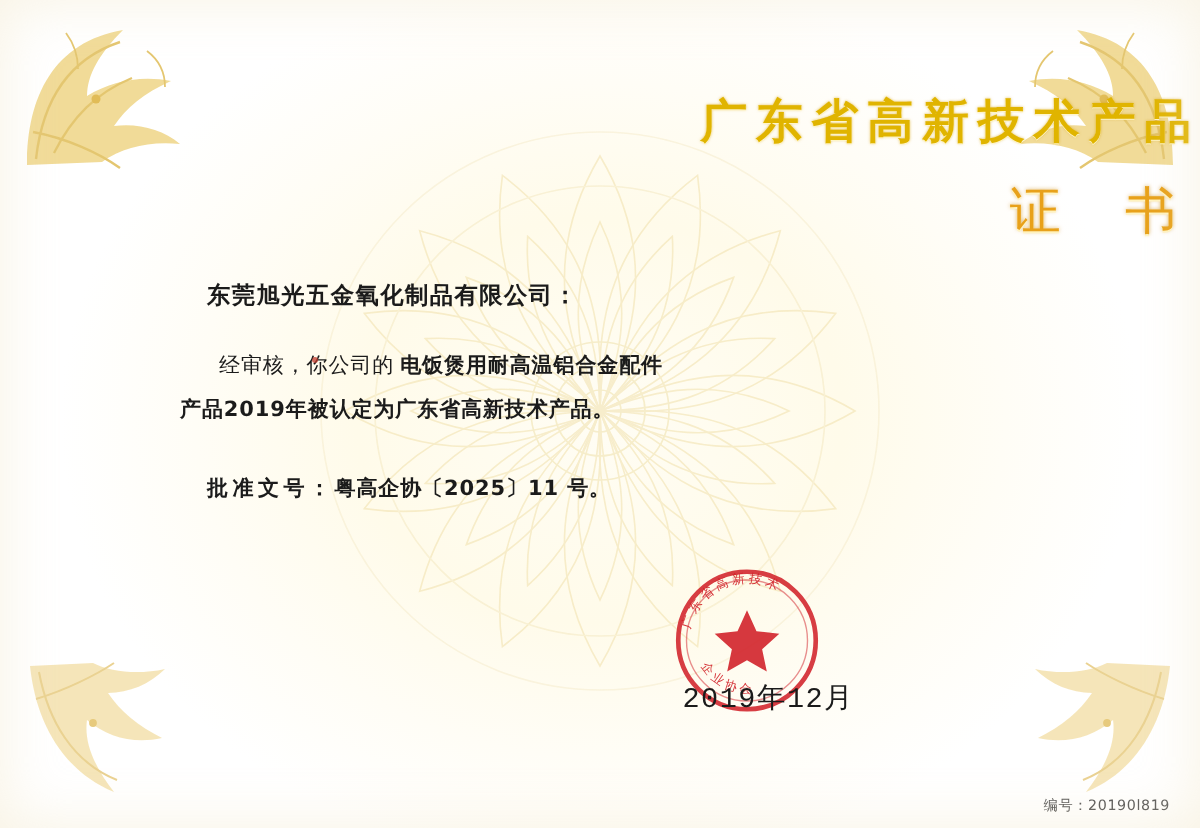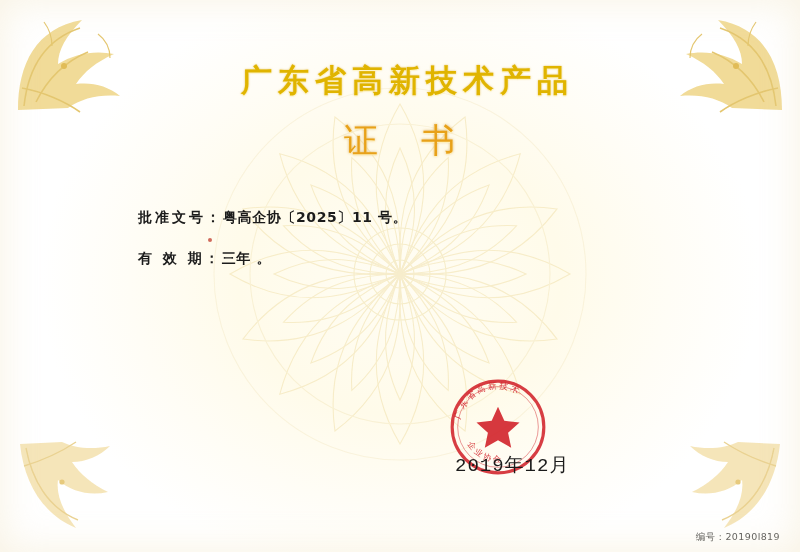--- a/index.html
+++ b/index.html
@@ -58,21 +58,21 @@
   .corner.tr { right: 14px; top: 14px;  transform: scaleX(-1); }
   .corner.bl { left: 14px;  bottom: 14px; transform: scaleY(-1); }
   .corner.br { right: 14px; bottom: 14px; transform: scale(-1, -1); }
 
   
   .title-wrap {
     position: absolute;
     left: 15px;
     right: 0;
     top: 60px;
-    text-align: center;
+    text-align: right;
   }
   .main-title {
     font-family: "DejaVu Serif", "Liberation Serif", serif;
     font-size: 31px;
     letter-spacing: 6px;
     font-weight: bold;
     color: #e0b400;
     text-shadow:
       0 1px 0 #fff6c9,
       0 0 2px rgba(214, 160, 0, 0.7);
@@ -253,28 +253,30 @@
       <circle cx="48" cy="56" r="2.6" fill="#e6c877" stroke="none"></circle>
     </g>
   </svg>
 
   <div class="title-wrap">
     <div class="main-title">广东省高新技术产品</div>
     <div class="sub-title">证 书</div>
   </div>
 
   <div class="body-text">
-
+    <div class="recipient">东莞旭光五金氧化制品有限公司：</div>
+
+    <div class="para">
+      <span class="indent"></span><span>经审核，你公司的</span><span class="product">电饭煲用耐高温铝合金配件</span><br>
+      <span class="strongline">产品2019年被认定为广东省高新技术产品。</span>
+    </div>
 
     <div class="fields">
       <div class="field-row">
         <span class="label">批准文号：</span><span>粤高企协〔2025〕11 号。</span>
-      </div>
-      <div class="field-row">
-        <span class="label">有 效 期：</span><span>三年 。</span>
       </div>
     </div>
   </div>
 
   <div class="fleck"></div>
 
   <svg class="seal" viewBox="0 0 120 120">
     <defs>
       <path id="sealTop" d="M 18,60 A 42,42 0 0 1 102,60"></path>
       <path id="sealBottom" d="M 22,60 A 38,38 0 0 0 98,60"></path>

